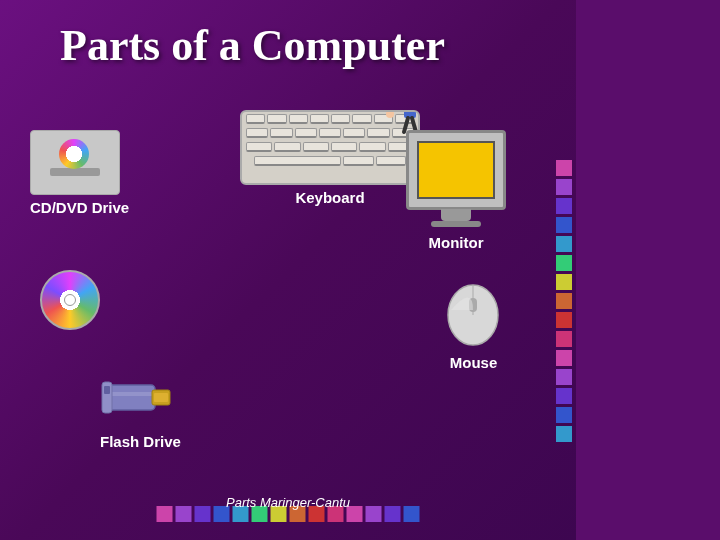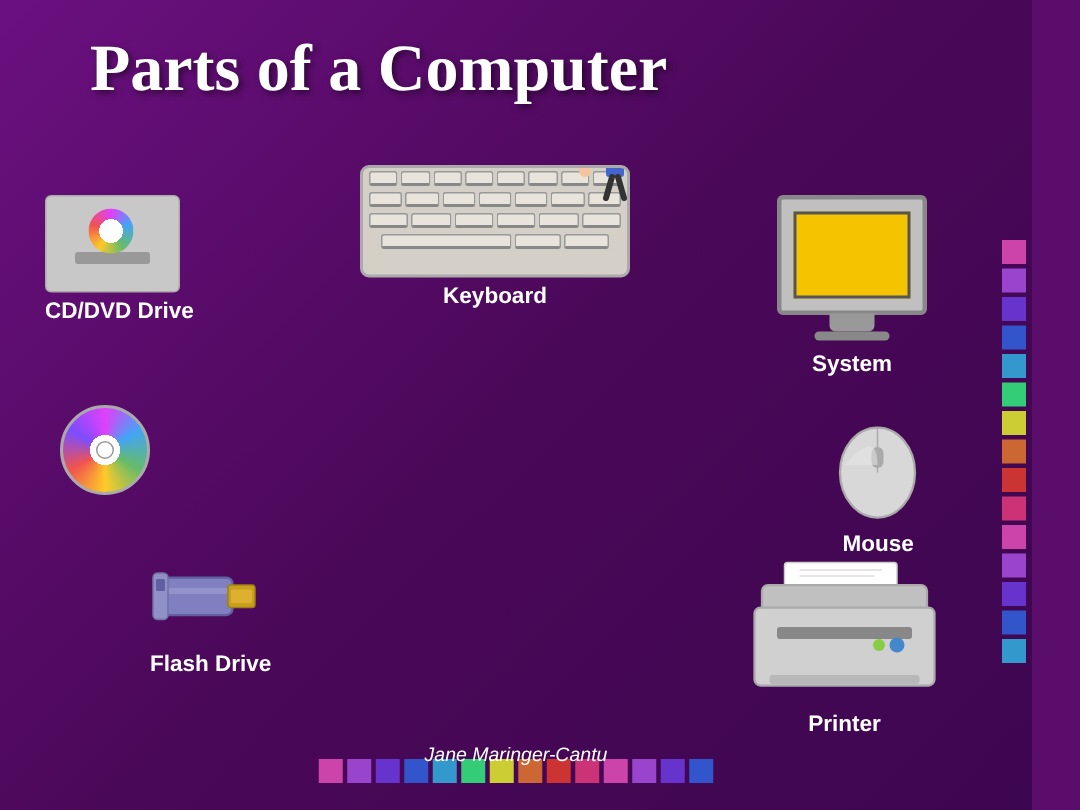--- a/index.html
+++ b/index.html
@@ -6,21 +6,21 @@
     body {
       width: 720px;
       height: 540px;
       overflow: hidden;
       background: #5a0d6b;
       font-family: Arial, sans-serif;
       position: relative;
     }
 
     .slide {
-      width: 688px;
+      width: 576px;
       height: 540px;
       background: linear-gradient(135deg, #6b1080 0%, #4a0858 50%, #3d0650 100%);
       position: relative;
       overflow: hidden;
     }
 
     .title {
       position: absolute;
       top: 20px;
       left: 60px;
@@ -369,21 +369,21 @@
   </div>
 
   <div class="item monitor">
     <div style="position:relative;width:100px;height:100px;">
       <div class="monitor-img">
         <div class="monitor-screen"></div>
         <div class="monitor-stand"></div>
         <div class="monitor-base"></div>
       </div>
     </div>
-    <div class="item-label">System</div>
+    <div class="item-label">Monitor</div>
   </div>
 
   <div class="item cdrom">
     <div class="cd-img">
       <div class="cd-hole"></div>
     </div>
   </div>
 
 
   <div class="item flash-drive">
@@ -412,53 +412,33 @@
         <line x1="32" y1="15" x2="32" y2="45" stroke="#aaa" stroke-width="1"></line>
 
         <rect x="28" y="28" width="8" height="14" rx="4" fill="#aaa"></rect>
 
         <path d="M10 40 Q32 15 32 40 Z" fill="#e8e8e8" opacity="0.5"></path>
       </svg>
     </div>
     <div class="item-label">Mouse</div>
   </div>
 
-  <div class="item printer">
-    <svg width="130" height="95" viewBox="0 0 130 95">
-
-      <rect x="25" y="5" width="75" height="18" rx="2" fill="white" stroke="#ccc" stroke-width="1"></rect>
-      <line x1="35" y1="10" x2="90" y2="10" stroke="#ddd" stroke-width="1"></line>
-      <line x1="35" y1="14" x2="85" y2="14" stroke="#ddd" stroke-width="1"></line>
-
-      <rect x="10" y="20" width="110" height="18" rx="4" fill="#c0c0c0" stroke="#aaa" stroke-width="1.5"></rect>
-
-      <rect x="5" y="35" width="120" height="52" rx="4" fill="#d0d0d0" stroke="#aaa" stroke-width="1.5"></rect>
-
-      <rect x="20" y="48" width="90" height="8" rx="2" fill="#888"></rect>
-
-      <circle cx="100" cy="60" r="5" fill="#4488cc"></circle>
-      <circle cx="88" cy="60" r="4" fill="#88cc44"></circle>
-
-      <rect x="15" y="80" width="100" height="6" rx="2" fill="#b8b8b8"></rect>
-    </svg>
-    <div class="item-label">Printer</div>
-  </div>
 
   <div class="bottom-squares">
     <div class="bottom-sq" style="background:#cc44aa;"></div>
     <div class="bottom-sq" style="background:#9944cc;"></div>
     <div class="bottom-sq" style="background:#6633cc;"></div>
     <div class="bottom-sq" style="background:#3355cc;"></div>
     <div class="bottom-sq" style="background:#3399cc;"></div>
     <div class="bottom-sq" style="background:#33cc77;"></div>
     <div class="bottom-sq" style="background:#cccc33;"></div>
     <div class="bottom-sq" style="background:#cc6633;"></div>
     <div class="bottom-sq" style="background:#cc3333;"></div>
     <div class="bottom-sq" style="background:#cc3377;"></div>
     <div class="bottom-sq" style="background:#cc44aa;"></div>
     <div class="bottom-sq" style="background:#9944cc;"></div>
     <div class="bottom-sq" style="background:#6633cc;"></div>
     <div class="bottom-sq" style="background:#3355cc;"></div>
   </div>
 
-  <div class="footer">Jane Maringer-Cantu</div>
+  <div class="footer">Parts Maringer-Cantu</div>
 
 </div>
 
 </body></html>

